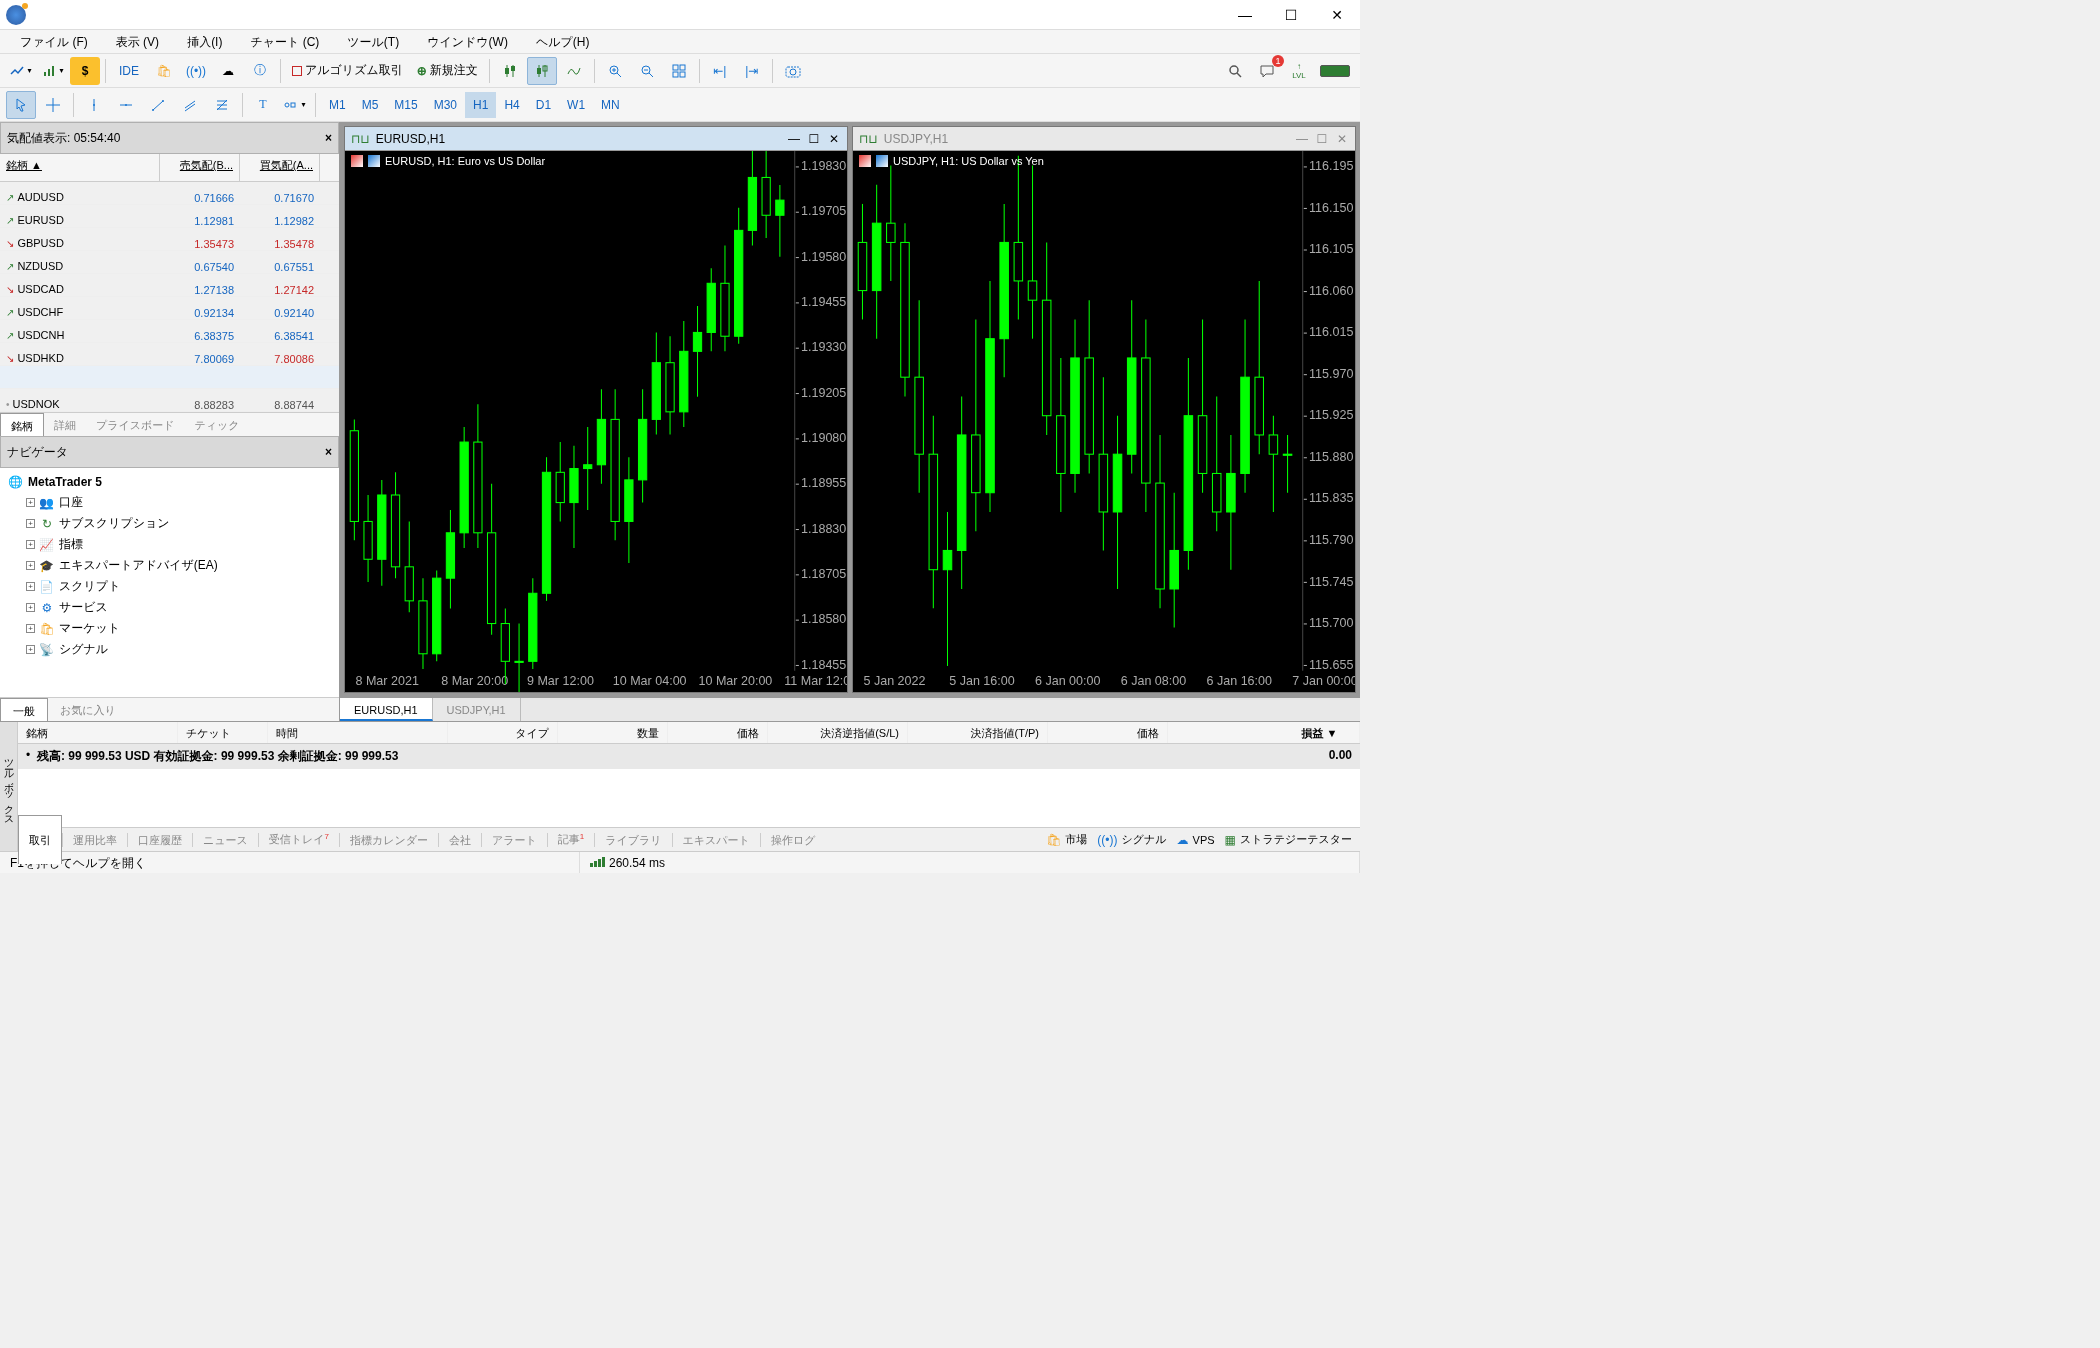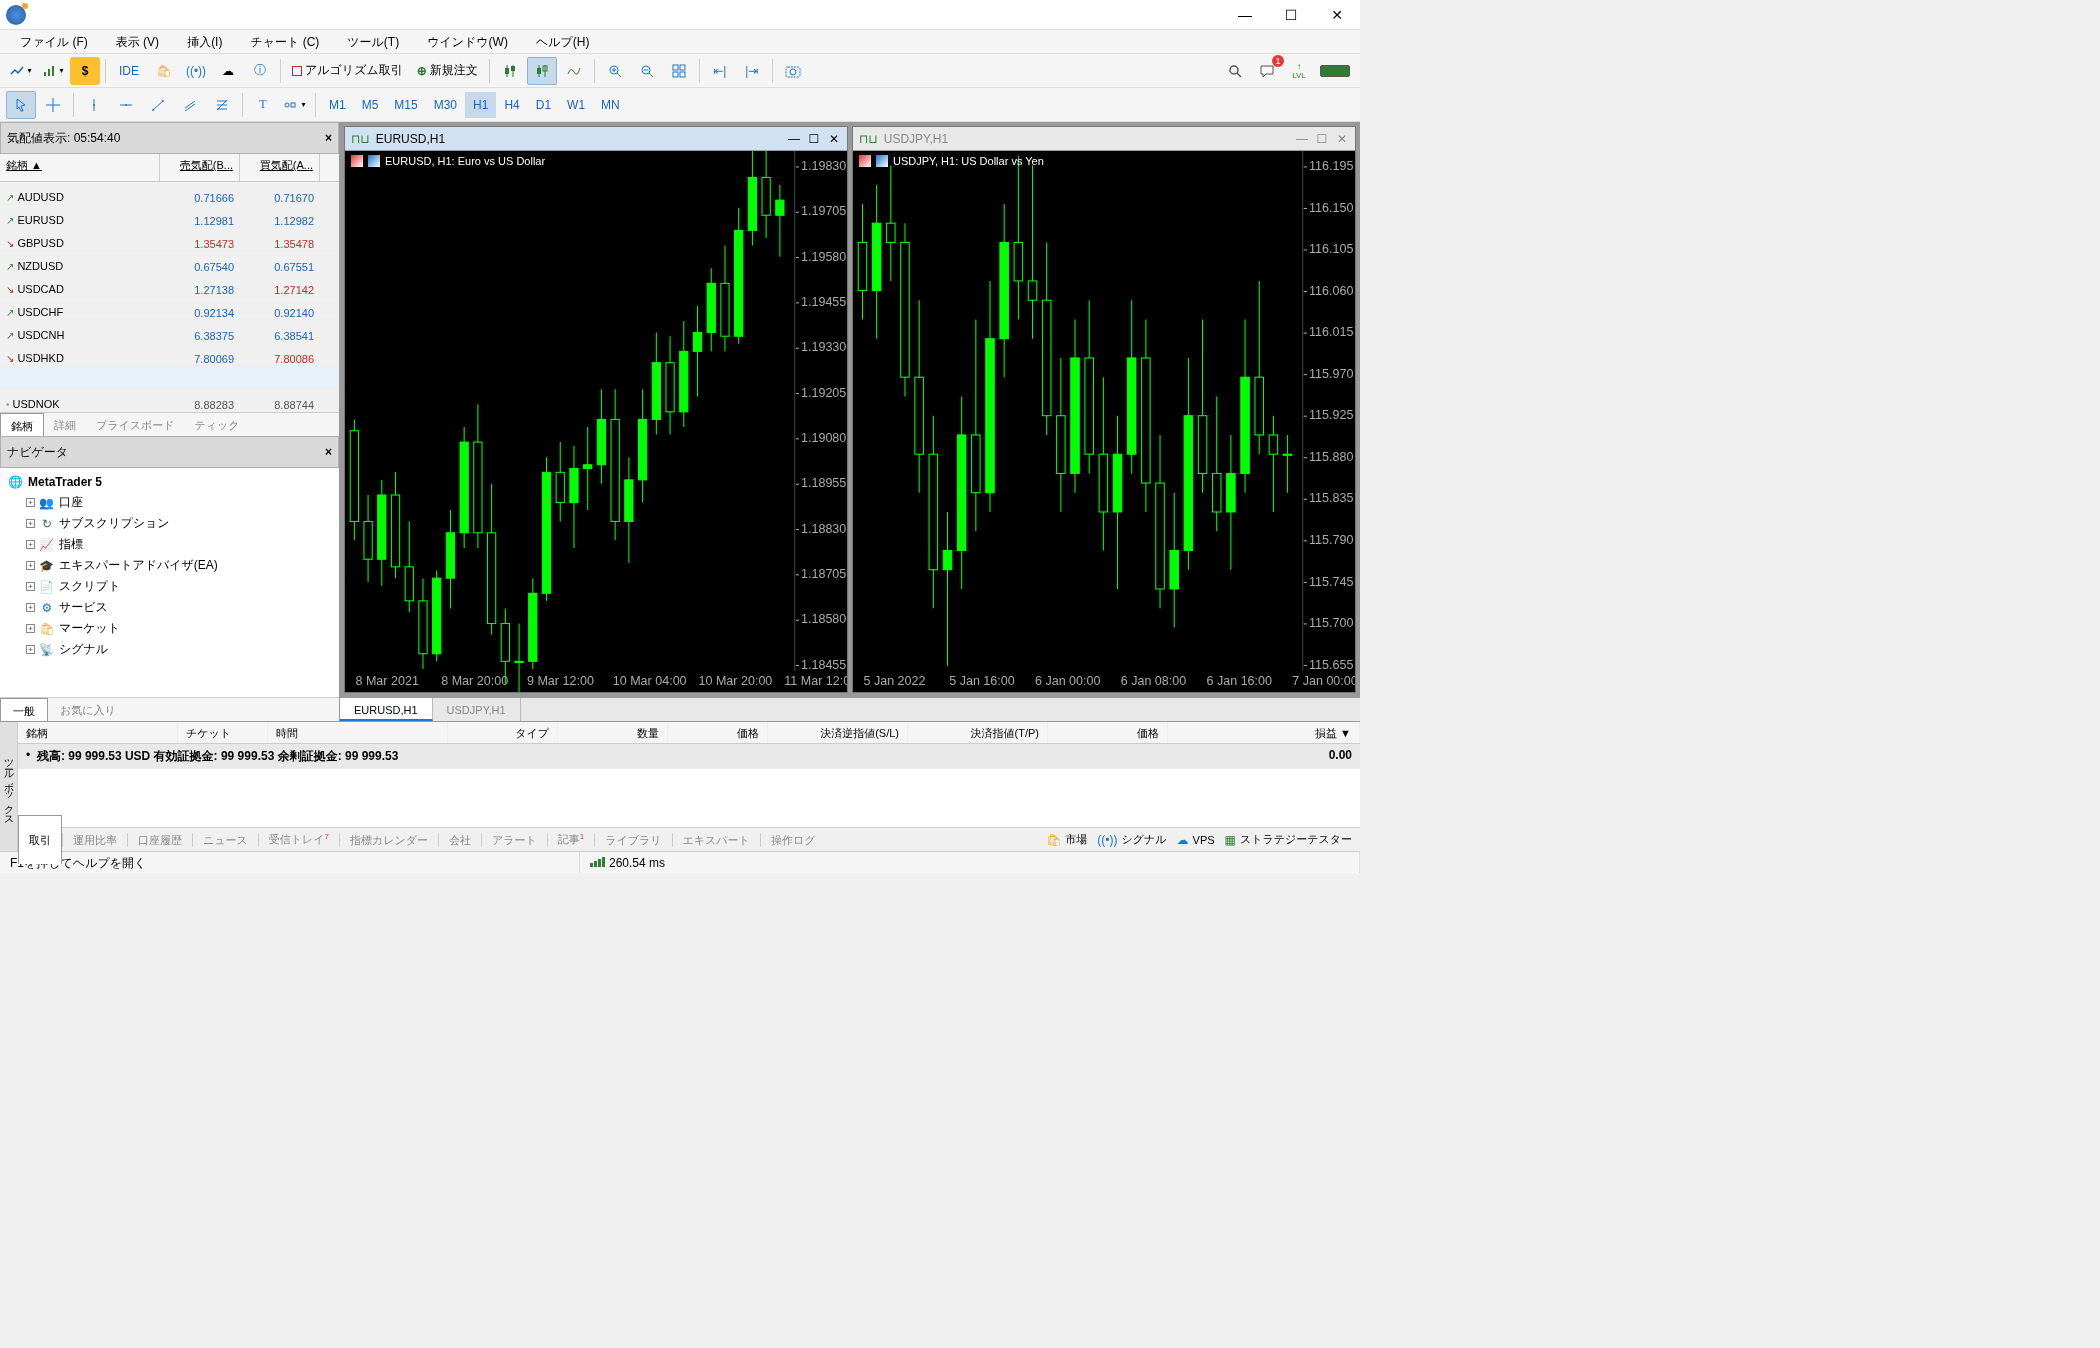--- a/index.html
+++ b/index.html
@@ -659,21 +659,21 @@
     <div class="tb-head" id="tb-head">
         <div style="width: 160px;">銘柄</div>
         <div style="width: 90px;">チケット</div>
         <div style="width: 180px;">時間</div>
         <div style="width: 110px; text-align: right;">タイプ</div>
         <div style="width: 110px; text-align: right;">数量</div>
         <div style="width: 100px; text-align: right;">価格</div>
         <div style="width: 140px; text-align: right;">決済逆指値(S/L)</div>
         <div style="width: 140px; text-align: right;">決済指値(T/P)</div>
         <div style="width: 120px; text-align: right;">価格</div>
-        <div style="width: 80px; text-align: right; margin-left: auto;">損益 ▼</div>
+        <div style="width: 80px; text-align: center; margin-left: auto; font-weight: bold;">損益 ▼</div>
       </div>
     <div class="tb-body">
       <div class="tb-row">
         <span>•&nbsp;&nbsp;</span>
           <span class="bal">残高: 99 999.53 USD   有効証拠金: 99 999.53   余剰証拠金: 99 999.53</span>
         <span class="r-end">0.00</span>
       </div>
     </div>
     <div class="tb-tabs" id="tb-tabs">
         <div class="tt active">取引</div>

